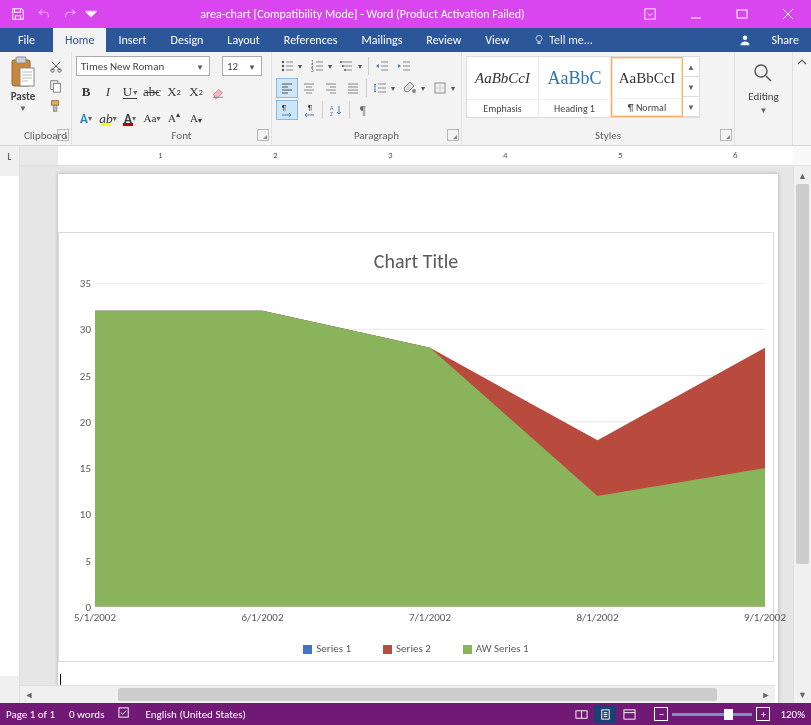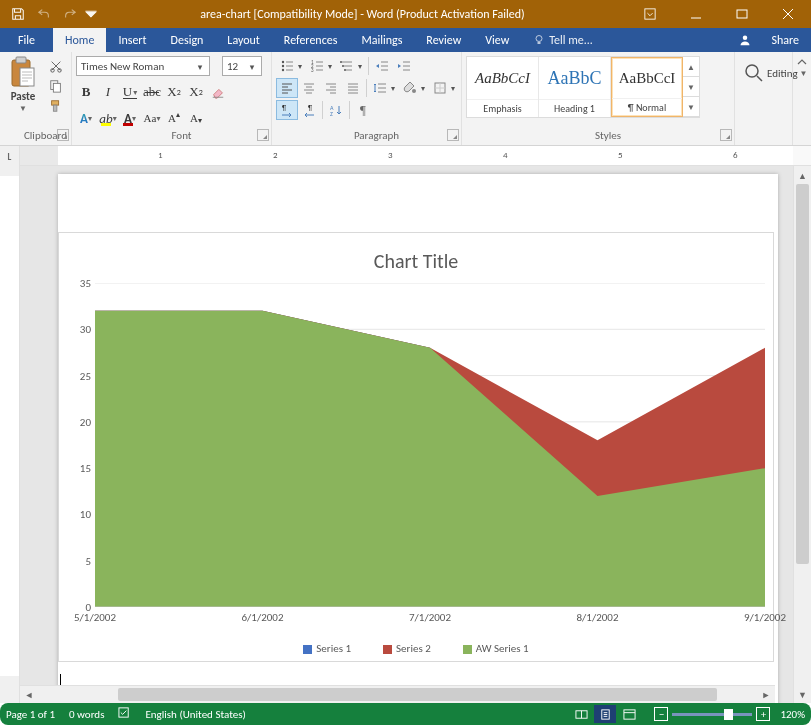--- a/index.html
+++ b/index.html
@@ -1,19 +1,19 @@
 <!DOCTYPE html>
 <html><head>
 <meta charset="utf-8">
 <style>
   * { box-sizing: border-box; margin: 0; padding: 0; font-family: "Segoe UI", Calibri, sans-serif; }
   html, body { width: 811px; height: 725px; overflow: hidden; background: #fff; }
 
   
-  .titlebar { height: 28px; background: #a16207; display: flex; align-items: center; color: #fff; font-size: 12px; }
+  .titlebar { height: 28px; background: #d946ef; display: flex; align-items: center; color: #fff; font-size: 12px; }
   .qat { display: flex; align-items: center; gap: 2px; padding-left: 6px; height: 100%; }
   .qat-btn { width: 24px; height: 22px; display: flex; align-items: center; justify-content: center; color: #fff; opacity: .95; }
   .qat-btn svg { width: 14px; height: 14px; }
   .titlebar .title { flex: 1; text-align: center; }
   .winbtns { display: flex; height: 100%; }
   .winbtns .wb { width: 46px; display: flex; align-items: center; justify-content: center; }
   .winbtns svg { width: 12px; height: 12px; stroke: #fff; stroke-width: 1; fill: none; }
 
   
   .tabs { height: 24px; background: #2b579a; display: flex; align-items: stretch; color: #fff; font-size: 12px; }
@@ -26,21 +26,21 @@
   .tab svg { width: 12px; height: 12px; fill: #fff; }
 
   
   .ribbon { height: 94px; background: #f3f3f3; border-bottom: 1px solid #d4d4d4; display: flex; font-size: 11px; color: #444; }
   .group { border-right: 1px solid #e1e1e1; display: flex; flex-direction: column; }
   .group-body { flex: 1; display: flex; align-items: flex-start; padding: 4px 4px 0 4px; gap: 4px; }
   .group-label { height: 16px; text-align: center; font-size: 11px; color: #666; position: relative; padding-left: 20px; }
   .dlg-launch { position: absolute; right: 2px; top: 0; width: 12px; height: 12px; border: 1px solid #b8b8b8; }
   .dlg-launch::after { content:""; position:absolute; right:1px; bottom:1px; border-right:4px solid #888; border-top:4px solid transparent;}
 
-  .bigbtn { display: flex; flex-direction: row; align-items: center; justify-content: flex-start; padding: 2px 4px; gap: 2px; min-width: 36px; }
+  .bigbtn { display: flex; flex-direction: column; align-items: center; justify-content: flex-start; padding: 2px 4px; gap: 2px; min-width: 36px; }
   .bigbtn .ic { width: 30px; height: 30px; display:flex; align-items:center; justify-content:center; }
   .bigbtn .lbl { font-size: 11px; }
   .dd { font-size: 8px; color: #666; }
 
   .minibtn { width: 20px; height: 20px; display:flex; align-items:center; justify-content:center; font-size: 11px; color:#444; position:relative;}
 
   
   .g-clip { width: 72px; }
   .g-clip .group-body { align-items: stretch; }
   .paste-col { display:flex; flex-direction:column; align-items:center; width: 38px; font-weight: bold;}
@@ -117,21 +117,21 @@
   .plot{position:absolute; left:36px; right:8px; top:50px; bottom:54px;}
   .y-axis{position:absolute; left:-30px; top:0; bottom:0; width:28px;}
   .y-tick{position:absolute; right:2px; font-size:11px; color:#595959; transform:translateY(-50%);}
   .x-labels{position:absolute; left:36px; right:8px; bottom:34px; height:16px;}
   .x-lab{position:absolute; font-size:11px; color:#595959; transform:translateX(-50%);}
   .legend{position:absolute; left:0; right:0; bottom:6px; display:flex; gap:32px; justify-content:center; font-size:11px; color:#595959;}
   .legend .sw{display:inline-block; width:9px; height:9px; margin-right:4px; vertical-align:middle;}
   .cursor{position:absolute; left:2px; bottom:-24px; width:1px; height:14px; background:#000;}
 
   
-  .status{height:22px; background:#15803d; color:#fff; display:flex; align-items:center; font-size:11px; padding:0 6px; gap:14px;border-radius:8px;}
+  .status{height:22px; background:#701a75; color:#fff; display:flex; align-items:center; font-size:11px; padding:0 6px; gap:14px;}
   .status .sep{flex:1;}
   .status .viewbtns{display:flex; gap:2px;}
   .status .vb{width:22px; height:18px; display:flex; align-items:center; justify-content:center;}
   .status .vb.active{background:#1e3f73;}
   .status svg{width:13px;height:13px; fill:none; stroke:#fff; stroke-width:1;}
   .zoom{display:flex; align-items:center; gap:4px;}
   .zoom .slider{width:80px; height:3px; background:#7a94bd; position:relative;}
   .zoom .slider .knob{position:absolute; left:64%; top:-4px; width:9px; height:11px; background:#fff;}
   .zoom .sb{width:14px; height:14px; border:1px solid #fff; display:flex; align-items:center; justify-content:center; font-size:11px; line-height:1;}
 </style>

